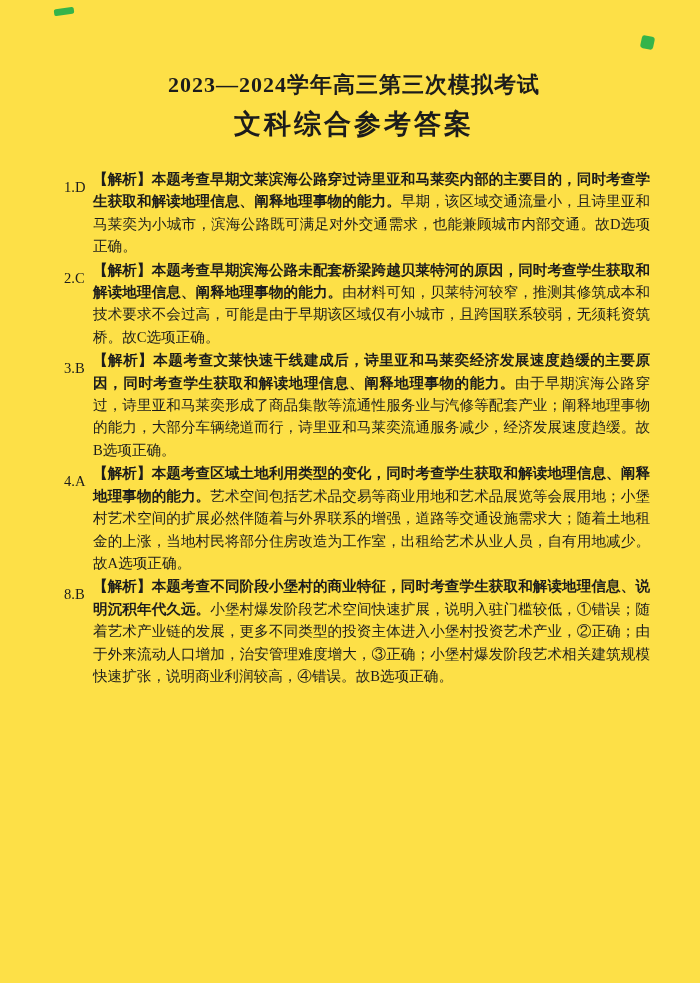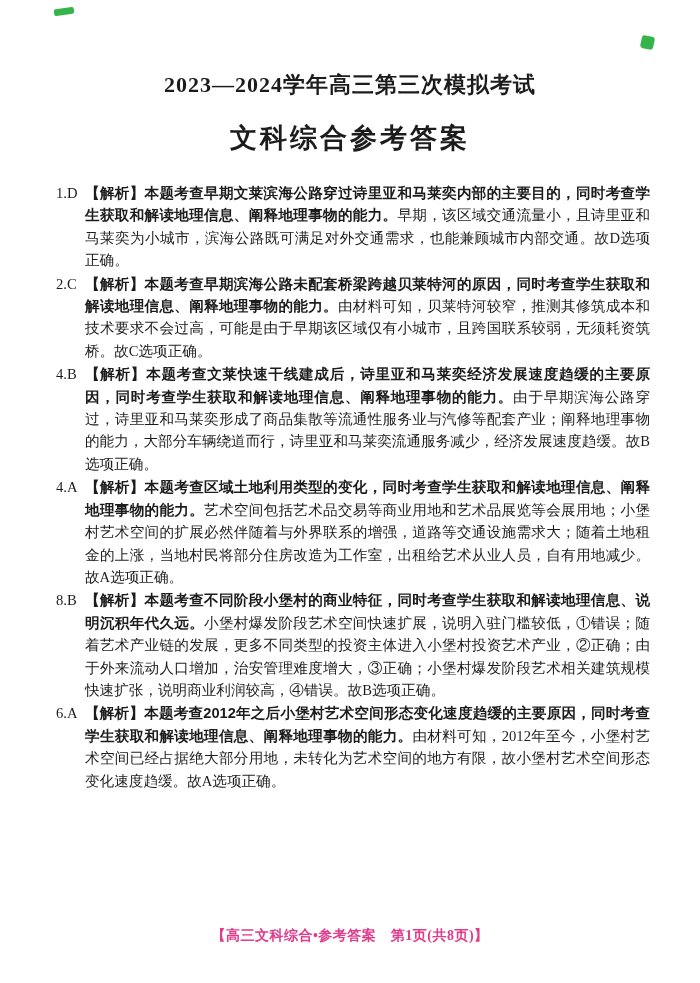--- a/index.html
+++ b/index.html
@@ -2,59 +2,60 @@
 <html><head>
 <meta charset="utf-8">
 <style>
   * { margin: 0; padding: 0; box-sizing: border-box; }
   html, body { width: 700px; height: 983px; }
   body { background: #e9e9e7; }
   .page {
     position: relative;
     width: 700px;
     height: 983px;
-    background: #ffffff;
+    background: #fde047;
     font-family: "Liberation Serif", "DejaVu Serif", serif;
     color: #1c1c1c;
     overflow: hidden;
+    padding-left: 8px;
   }
   .mark { position: absolute; }
   .mark-tl { left: 54px; top: 8px; width: 20px; height: 7px; border-radius: 2px; transform: rotate(-8deg); }
   .mark-tr { right: 46px; top: 36px; width: 13px; height: 13px; border-radius: 3px; transform: rotate(12deg); }
   .title {
     text-align: center;
     padding-top: 70px;
     font-size: 22px;
     font-weight: bold;
     letter-spacing: 1px;
   }
   .subtitle {
     text-align: center;
-    margin-top: 20px;
+    margin-top: 6px;
     font-size: 27px;
     font-weight: bold;
     letter-spacing: 3px;
     font-family: "Liberation Sans", "DejaVu Sans", sans-serif;
   }
   .answers {
     list-style: none;
     margin: 26px 50px 0 56px;
     font-size: 14.6px;
     line-height: 22.4px;
     text-align: justify;
   }
   .answer-item {
     position: relative;
     padding-left: 29px;
     margin-bottom: 1px;
   }
   .answer-num {
     position: absolute;
     left: 0;
-    top: 0;
+    top: 8px;
     white-space: nowrap;
   }
   .answer-bold {
     font-family: Liberation Sans, sans-serif;
     font-weight: 700;
   }
   .answer-text { font-weight: 400; }
   .footer {
     position: absolute;
     left: 0;
@@ -80,33 +81,29 @@
   <ol class="answers">
   <li class="answer-item">
     <span class="answer-num">1.D</span><span class="answer-bold">【解析】本题考查早期文莱滨海公路穿过诗里亚和马莱奕内部的主要目的，同时考查学生获取和解读地理信息、阐释地理事物的能力。</span><span class="answer-text">早期，该区域交通流量小，且诗里亚和马莱奕为小城市，滨海公路既可满足对外交通需求，也能兼顾城市内部交通。故D选项正确。</span>
   </li>
 
   <li class="answer-item">
     <span class="answer-num">2.C</span><span class="answer-bold">【解析】本题考查早期滨海公路未配套桥梁跨越贝莱特河的原因，同时考查学生获取和解读地理信息、阐释地理事物的能力。</span><span class="answer-text">由材料可知，贝莱特河较窄，推测其修筑成本和技术要求不会过高，可能是由于早期该区域仅有小城市，且跨国联系较弱，无须耗资筑桥。故C选项正确。</span>
   </li>
 
   <li class="answer-item">
-    <span class="answer-num">4.B</span><span class="answer-bold">【解析】本题考查文莱快速干线建成后，诗里亚和马莱奕经济发展速度趋缓的主要原因，同时考查学生获取和解读地理信息、阐释地理事物的能力。</span><span class="answer-text">由于早期滨海公路穿过，诗里亚和马莱奕形成了商品集散等流通性服务业与汽修等配套产业；阐释地理事物的能力，大部分车辆绕道而行，诗里亚和马莱奕流通服务减少，经济发展速度趋缓。故B选项正确。</span>
+    <span class="answer-num">3.B</span><span class="answer-bold">【解析】本题考查文莱快速干线建成后，诗里亚和马莱奕经济发展速度趋缓的主要原因，同时考查学生获取和解读地理信息、阐释地理事物的能力。</span><span class="answer-text">由于早期滨海公路穿过，诗里亚和马莱奕形成了商品集散等流通性服务业与汽修等配套产业；阐释地理事物的能力，大部分车辆绕道而行，诗里亚和马莱奕流通服务减少，经济发展速度趋缓。故B选项正确。</span>
   </li>
 
   <li class="answer-item">
     <span class="answer-num">4.A</span><span class="answer-bold">【解析】本题考查区域土地利用类型的变化，同时考查学生获取和解读地理信息、阐释地理事物的能力。</span><span class="answer-text">艺术空间包括艺术品交易等商业用地和艺术品展览等会展用地；小堡村艺术空间的扩展必然伴随着与外界联系的增强，道路等交通设施需求大；随着土地租金的上涨，当地村民将部分住房改造为工作室，出租给艺术从业人员，自有用地减少。故A选项正确。</span>
   </li>
 
   <li class="answer-item">
     <span class="answer-num">8.B</span><span class="answer-bold">【解析】本题考查不同阶段小堡村的商业特征，同时考查学生获取和解读地理信息、说明沉积年代久远。</span><span class="answer-text">小堡村爆发阶段艺术空间快速扩展，说明入驻门槛较低，①错误；随着艺术产业链的发展，更多不同类型的投资主体进入小堡村投资艺术产业，②正确；由于外来流动人口增加，治安管理难度增大，③正确；小堡村爆发阶段艺术相关建筑规模快速扩张，说明商业利润较高，④错误。故B选项正确。</span>
   </li>
 
-  <li class="answer-item">
-    <span class="answer-num">6.A</span><span class="answer-bold">【解析】本题考查2012年之后小堡村艺术空间形态变化速度趋缓的主要原因，同时考查学生获取和解读地理信息、阐释地理事物的能力。</span><span class="answer-text">由材料可知，2012年至今，小堡村艺术空间已经占据绝大部分用地，未转化为艺术空间的地方有限，故小堡村艺术空间形态变化速度趋缓。故A选项正确。</span>
-  </li>
 
 
 </ol>
 
-  <div class="footer" style="color: rgb(224, 58, 140);">【高三文科综合•参考答案　第1页(共8页)】</div>
 
 </div>
 
 </body></html>

